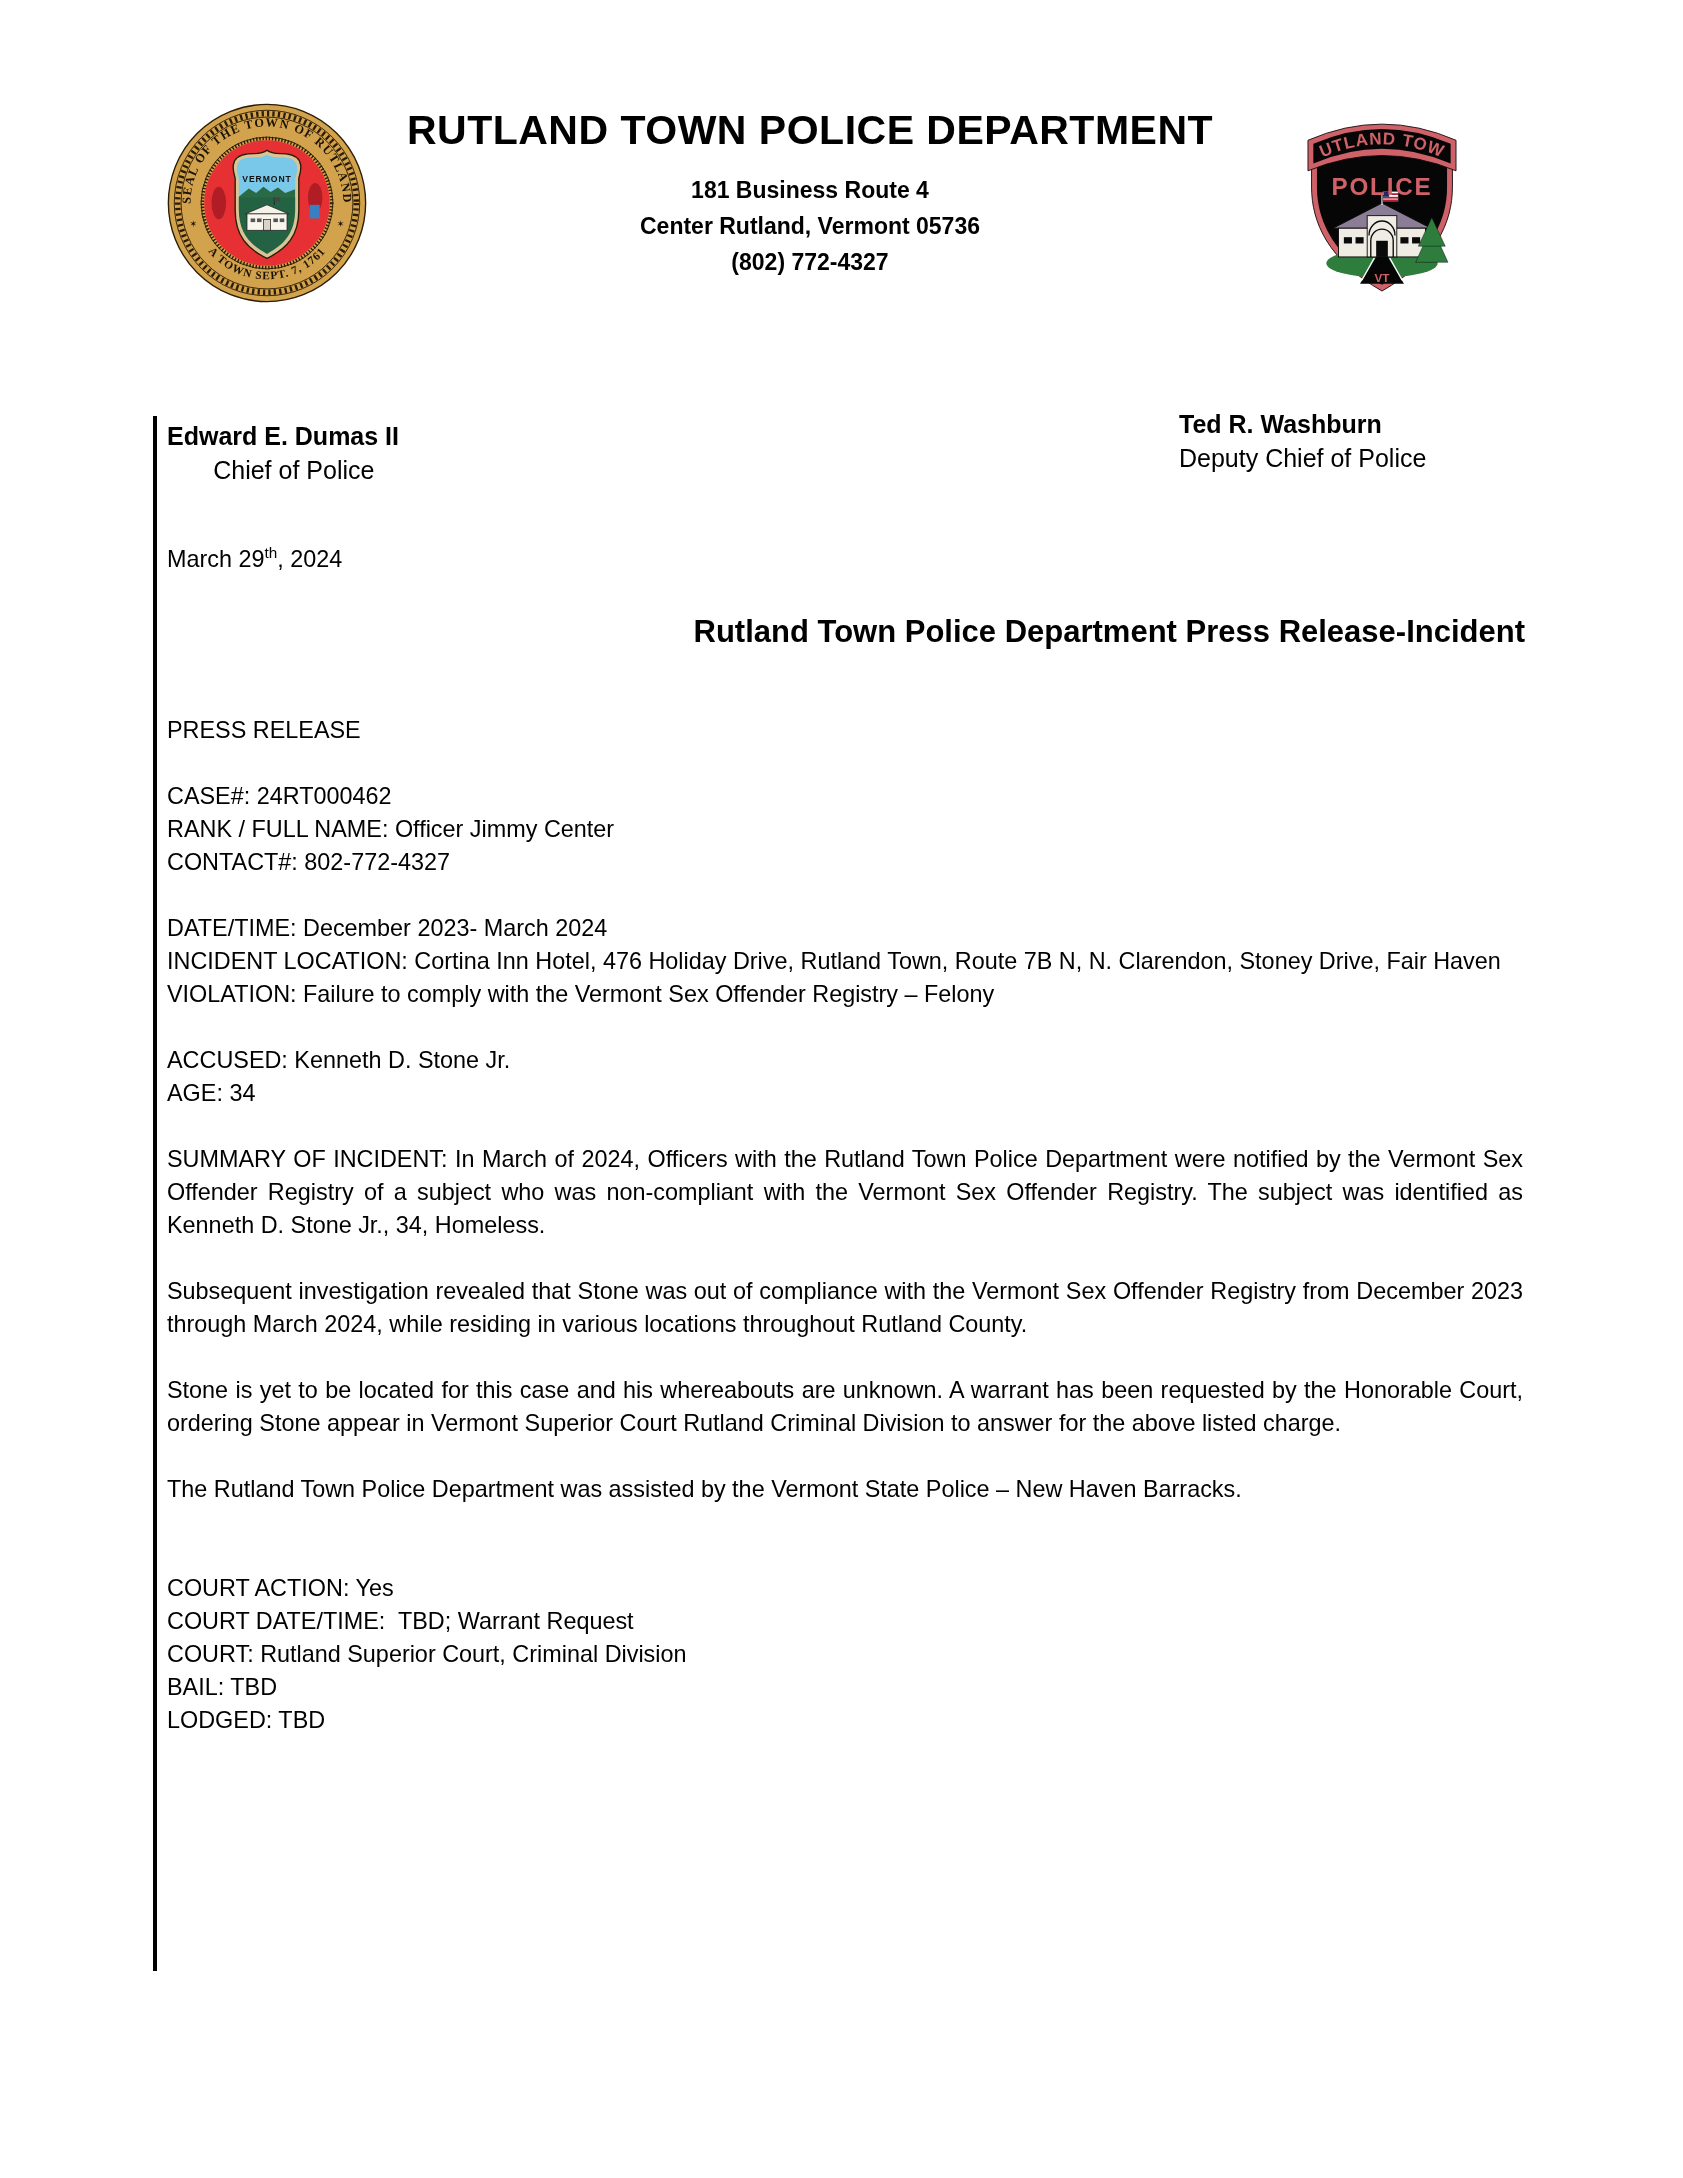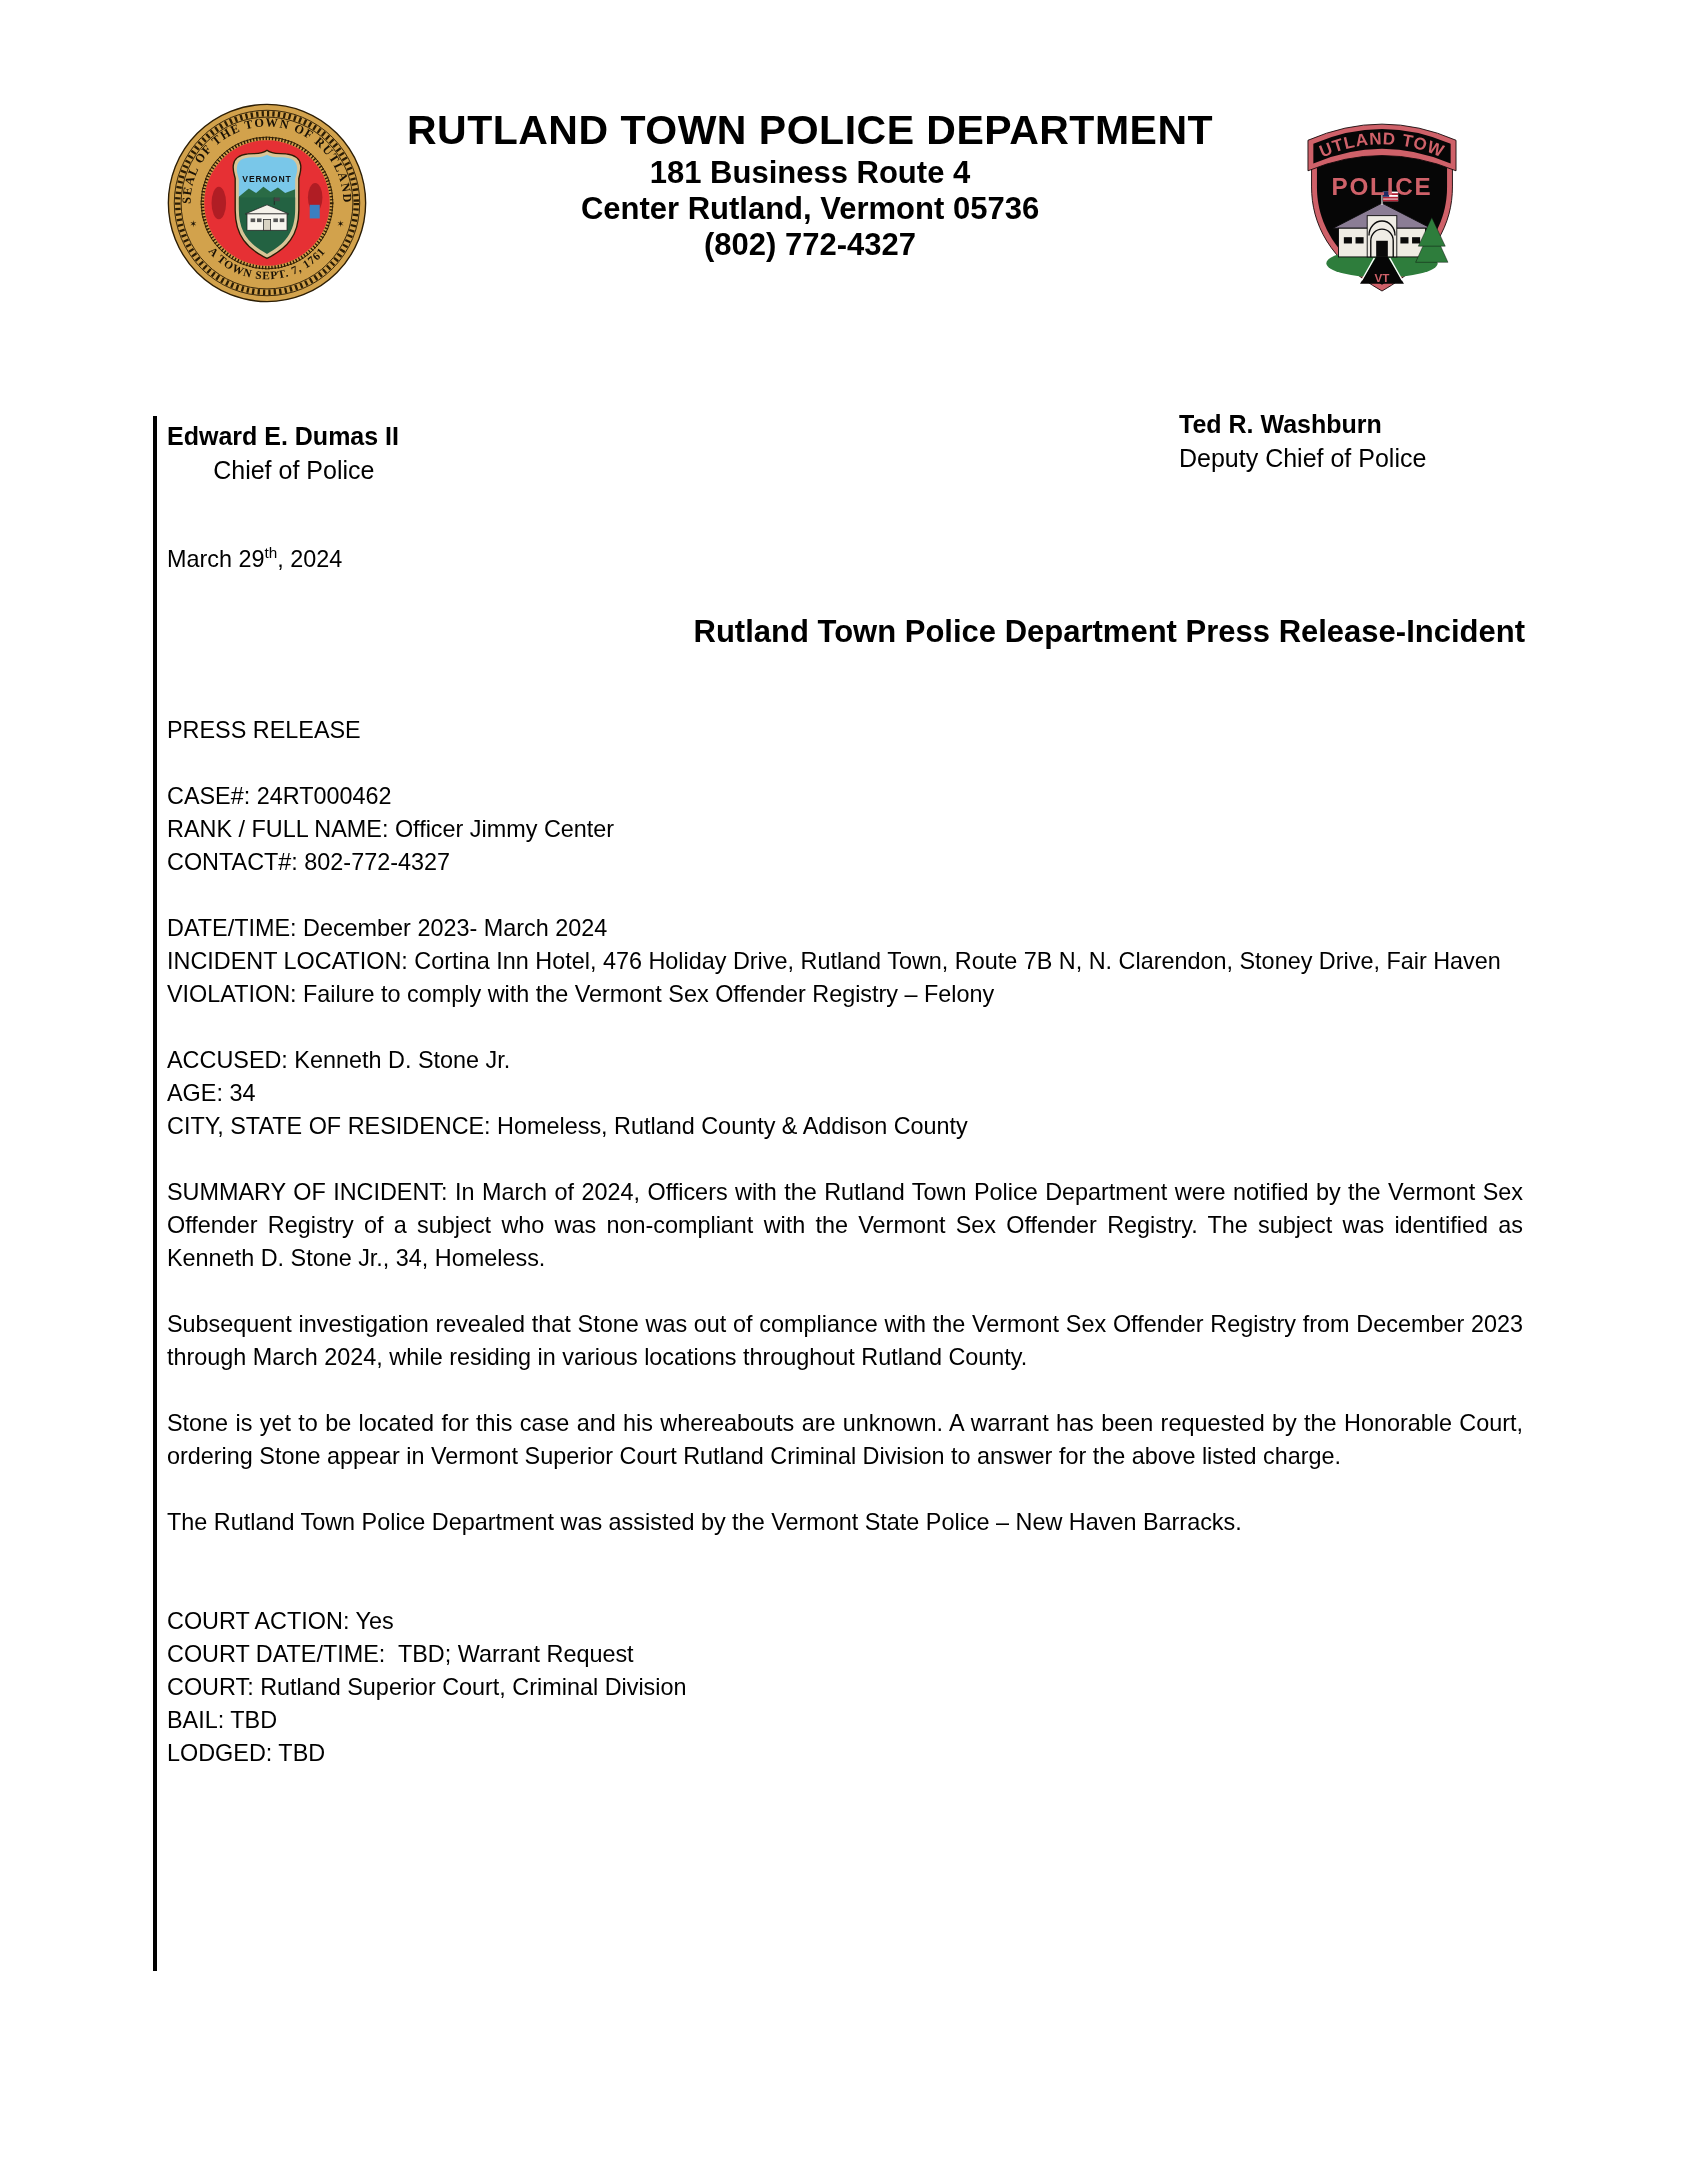--- a/index.html
+++ b/index.html
@@ -9,21 +9,21 @@
     background:#fff;
     font-family:"Liberation Sans","DejaVu Sans",sans-serif;
     color:#000;
     overflow:hidden;
   }
   
   .seal{position:absolute;left:167px;top:103px;width:200px;height:200px;}
   .badge{position:absolute;left:1299px;top:103px;width:166px;height:193px;}
   .header-text{position:absolute;left:315px;top:108px;width:990px;text-align:center;}
   .dept-name{font-size:41px;font-weight:bold;line-height:45px;letter-spacing:0.5px;margin:0;}
-  .addr{font-size:31px;font-weight:bold;line-height:36px;margin-top:2px;}
+  .addr{font-size:23px;font-weight:bold;line-height:36px;margin-top:19px;}
   
   .officials{position:absolute;top:407px;left:0;width:1683px;font-size:25px;line-height:34px;}
   .chief{position:absolute;left:167px;top:12px;text-align:center;}
   .deputy{position:absolute;left:1179px;top:0;width:288px;text-align:left;}
   .official-name{font-weight:bold;}
   .official-title{}
   .chief .official-title{padding-left:21.6px;}
   
   .vline{position:absolute;left:153px;top:416px;width:3.6px;height:1555px;background:#000;}
   
@@ -171,21 +171,20 @@
     <p>CASE#: 24RT000462</p>
     <p>RANK / FULL NAME: Officer Jimmy Center</p>
     <p>CONTACT#: 802-772-4327</p>
     <div class="gap"></div>
     <p>DATE/TIME: December 2023- March 2024</p>
     <p class="j">INCIDENT LOCATION: Cortina Inn Hotel, 476 Holiday Drive, Rutland Town, Route 7B N, N. Clarendon, Stoney Drive, Fair Haven</p>
     <p>VIOLATION: Failure to comply with the Vermont Sex Offender Registry – Felony</p>
     <div class="gap"></div>
     <p>ACCUSED: Kenneth D. Stone Jr.</p>
     <p>AGE: 34</p>
-    <p>CITY, STATE OF RESIDENCE: Homeless, Rutland County &amp; Addison County</p>
     <div class="gap"></div>
     <p class="j">SUMMARY OF INCIDENT: In March of 2024, Officers with the Rutland Town Police Department were notified by the Vermont Sex Offender Registry of a subject who was non-compliant with the Vermont Sex Offender Registry. The subject was identified as Kenneth D. Stone Jr., 34, Homeless.</p>
     <div class="gap"></div>
     <p class="j">Subsequent investigation revealed that Stone was out of compliance with the Vermont Sex Offender Registry from December 2023 through March 2024, while residing in various locations throughout Rutland County.</p>
     <div class="gap"></div>
     <p class="j">Stone is yet to be located for this case and his whereabouts are unknown. A warrant has been requested by the Honorable Court, ordering Stone appear in Vermont Superior Court Rutland Criminal Division to answer for the above listed charge.</p>
     <div class="gap"></div>
     <p>The Rutland Town Police Department was assisted by the Vermont State Police – New Haven Barracks.</p>
     <div class="gap"></div>
     <div class="gap"></div>

